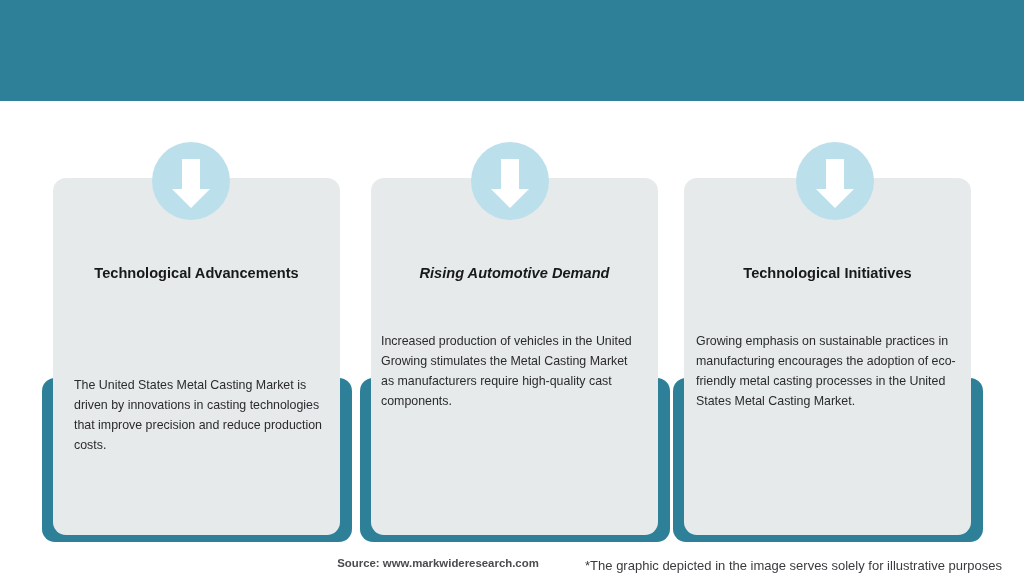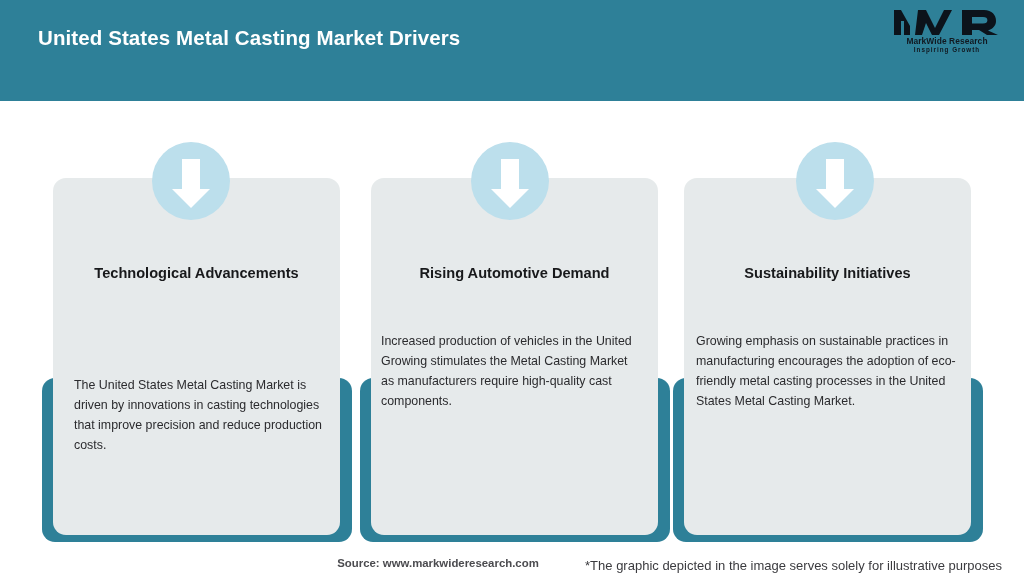--- a/index.html
+++ b/index.html
@@ -123,36 +123,21 @@
     font-size:13px;
     font-weight:normal;
     color:#3b3b3f;
     white-space:nowrap;
   }
 </style>
 </head>
 <body>
 
 <div id="header">
-  <div id="header-title">United States Metal Casting Market Drivers</div>
 
-  <div id="logo">
-    <svg id="logo-mark" viewBox="0 0 118 28" preserveAspectRatio="xMidYMid meet">
-      <g fill="#0c131b">
-
-        <polygon points="6,27 6,2 13,2 22,18 22,27 16,27 16,13 13,13 13,27"></polygon>
-
-        <polygon points="30,2 38,2 47,20 56,2 64,2 51,27 44,27 38,15 34,27 27,27"></polygon>
-
-        <path d="M74,2 L96,2 C104,2 108,7 108,13 C108,17.5 105,21 100,22.4 L110,27 L99,27 L91,22 L84,22 L84,27 L74,27 Z M84,9 L84,15.5 L95,15.5 C98,15.5 99.4,14.2 99.4,12.2 C99.4,10.2 98,9 95,9 Z"></path>
-      </g>
-    </svg>
-    <div id="logo-name">MarkWide Research</div>
-    <div id="logo-tagline">Inspiring Growth</div>
-  </div>
 </div>
 
 <div class="card-group">
   <div class="card-frame" style="left:42px; top:378px; width:310px; height:164px;"></div>
   <div class="card-panel" style="left:53px; top:178px; width:287px; height:357px;"></div>
 
   <div class="icon-circle" style="left:152px; top:142px;">
     <svg class="icon-arrow" viewBox="0 0 78 78">
       <polygon fill="#ffffff" points="30,17 48,17 48,47 58,47 39,66 20,47 30,47"></polygon>
     </svg>
@@ -165,32 +150,32 @@
 <div class="card-group">
   <div class="card-frame" style="left:360px; top:378px; width:310px; height:164px;"></div>
   <div class="card-panel" style="left:371px; top:178px; width:287px; height:357px;"></div>
 
   <div class="icon-circle" style="left:471px; top:142px;">
     <svg class="icon-arrow" viewBox="0 0 78 78">
       <polygon fill="#ffffff" points="30,17 48,17 48,47 58,47 39,66 20,47 30,47"></polygon>
     </svg>
   </div>
 
-  <div class="card-title" style="left:371px; top:253px; width:287px;">Rising Automotive Demand</div>
+  <div class="card-title" style="left:371px; top:253px; width:287px;font-style:italic;">Rising Automotive Demand</div>
   <div class="card-body" style="left:381px; top:331px; width:262px;">Increased production of vehicles in the United Growing stimulates the Metal Casting Market as manufacturers require high-quality cast components.</div>
 </div>
 
 <div class="card-group">
   <div class="card-frame" style="left:673px; top:378px; width:310px; height:164px;"></div>
   <div class="card-panel" style="left:684px; top:178px; width:287px; height:357px;"></div>
 
   <div class="icon-circle" style="left:796px; top:142px;">
     <svg class="icon-arrow" viewBox="0 0 78 78">
       <polygon fill="#ffffff" points="30,17 48,17 48,47 58,47 39,66 20,47 30,47"></polygon>
     </svg>
   </div>
 
-  <div class="card-title" style="left:684px; top:253px; width:287px;">Sustainability Initiatives</div>
+  <div class="card-title" style="left:684px; top:253px; width:287px;">Technological Initiatives</div>
   <div class="card-body" style="left:696px; top:331px; width:266px;">Growing emphasis on sustainable practices in manufacturing encourages the adoption of eco-friendly metal casting processes in the United States Metal Casting Market.</div>
 </div>
 
 <div id="source-note">Source: www.markwideresearch.com</div>
 <div id="disclaimer-note">*The graphic depicted in the image serves solely for illustrative purposes</div>
 
 </body></html>

